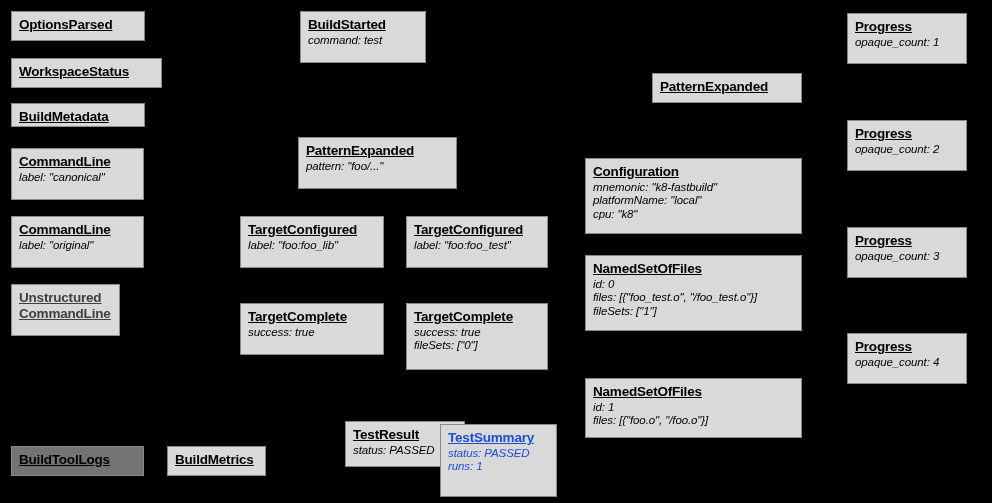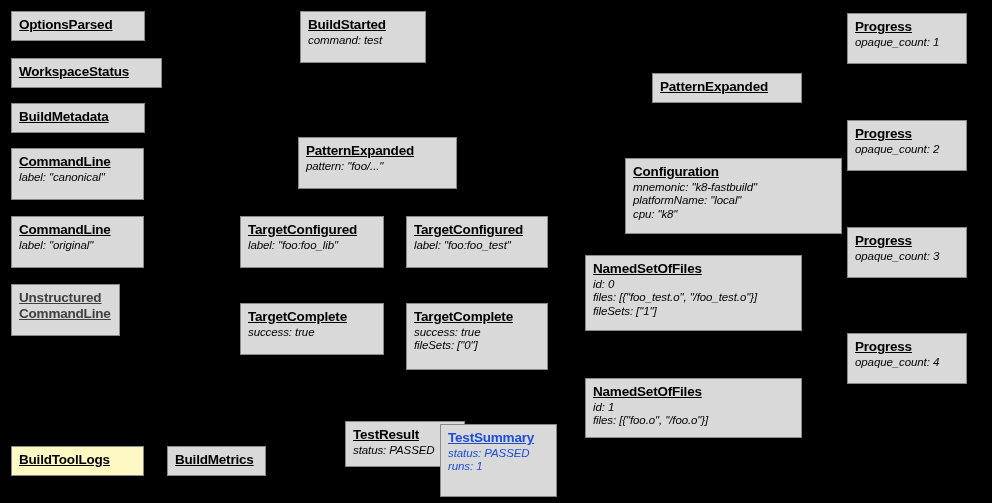--- a/index.html
+++ b/index.html
@@ -53,39 +53,39 @@
 </head>
 <body>
 
 <div id="canvas" style="width: 992px; height: 503px; background: rgb(0, 0, 0);">
     <div class="node" style="left: 11px; top: 11px; width: 134px; height: 30px; background: rgb(217, 217, 217); border-color: rgb(138, 138, 138); color: rgb(0, 0, 0);">
       <span class="node-title">OptionsParsed</span>
     </div>
     <div class="node" style="left: 11px; top: 58px; width: 151px; height: 30px; background: rgb(217, 217, 217); border-color: rgb(138, 138, 138); color: rgb(0, 0, 0);">
       <span class="node-title">WorkspaceStatus</span>
     </div>
-    <div class="node" style="left: 11px; top: 103px; width: 134px; height: 30px; background: rgb(217, 217, 217); border-color: rgb(138, 138, 138); color: rgb(0, 0, 0);">
+    <div class="node" style="left: 11px; top: 103px; width: 134px; height: 24px; background: rgb(217, 217, 217); border-color: rgb(138, 138, 138); color: rgb(0, 0, 0);">
       <span class="node-title">BuildMetadata</span>
     </div>
     <div class="node" style="left: 11px; top: 148px; width: 133px; height: 52px; background: rgb(217, 217, 217); border-color: rgb(138, 138, 138); color: rgb(0, 0, 0);">
       <span class="node-title">CommandLine</span>
       <span class="node-fields">
         <span class="node-field">label: "canonical"</span>
       </span>
     </div>
     <div class="node" style="left: 11px; top: 216px; width: 133px; height: 52px; background: rgb(217, 217, 217); border-color: rgb(138, 138, 138); color: rgb(0, 0, 0);">
       <span class="node-title">CommandLine</span>
       <span class="node-fields">
         <span class="node-field">label: "original"</span>
       </span>
     </div>
     <div class="node" style="left: 11px; top: 284px; width: 109px; height: 52px; background: rgb(217, 217, 217); border-color: rgb(138, 138, 138); color: #404040; text-decoration: underline;">
       <span class="node-title wrap">Unstructured CommandLine</span>
     </div>
-    <div class="node" style="left: 11px; top: 446px; width: 133px; height: 30px; background: #fef9c3; border-color: rgb(138, 138, 138); color: rgb(0, 0, 0);">
+    <div class="node" style="left: 11px; top: 446px; width: 133px; height: 30px; background: #737373; border-color: rgb(138, 138, 138); color: rgb(0, 0, 0);">
       <span class="node-title">BuildToolLogs</span>
     </div>
     <div class="node" style="left: 167px; top: 446px; width: 99px; height: 30px; background: rgb(217, 217, 217); border-color: rgb(138, 138, 138); color: rgb(0, 0, 0);">
       <span class="node-title">BuildMetrics</span>
     </div>
     <div class="node" style="left: 300px; top: 11px; width: 126px; height: 52px; background: rgb(217, 217, 217); border-color: rgb(138, 138, 138); color: rgb(0, 0, 0);">
       <span class="node-title">BuildStarted</span>
       <span class="node-fields">
         <span class="node-field">command: test</span>
       </span>
@@ -130,21 +130,21 @@
     <div class="node" style="left: 440px; top: 424px; width: 117px; height: 73px; background: rgb(217, 217, 217); border-color: rgb(138, 138, 138); color: #1d4ed8;">
       <span class="node-title">TestSummary</span>
       <span class="node-fields">
         <span class="node-field">status: PASSED</span>
         <span class="node-field">runs: 1</span>
       </span>
     </div>
     <div class="node" style="left: 652px; top: 73px; width: 150px; height: 30px; background: rgb(217, 217, 217); border-color: rgb(138, 138, 138); color: rgb(0, 0, 0);">
       <span class="node-title">PatternExpanded</span>
     </div>
-    <div class="node" style="left: 585px; top: 158px; width: 217px; height: 76px; background: rgb(217, 217, 217); border-color: rgb(138, 138, 138); color: rgb(0, 0, 0); margin-left: 40px;">
+    <div class="node" style="left: 585px; top: 158px; width: 217px; height: 76px; background: rgb(217, 217, 217); border-color: rgb(138, 138, 138); color: rgb(0, 0, 0);">
       <span class="node-title">Configuration</span>
       <span class="node-fields">
         <span class="node-field">mnemonic: "k8-fastbuild"</span>
         <span class="node-field">platformName: "local"</span>
         <span class="node-field">cpu: "k8"</span>
       </span>
     </div>
     <div class="node" style="left: 585px; top: 255px; width: 217px; height: 76px; background: rgb(217, 217, 217); border-color: rgb(138, 138, 138); color: rgb(0, 0, 0);">
       <span class="node-title">NamedSetOfFiles</span>
       <span class="node-fields">

